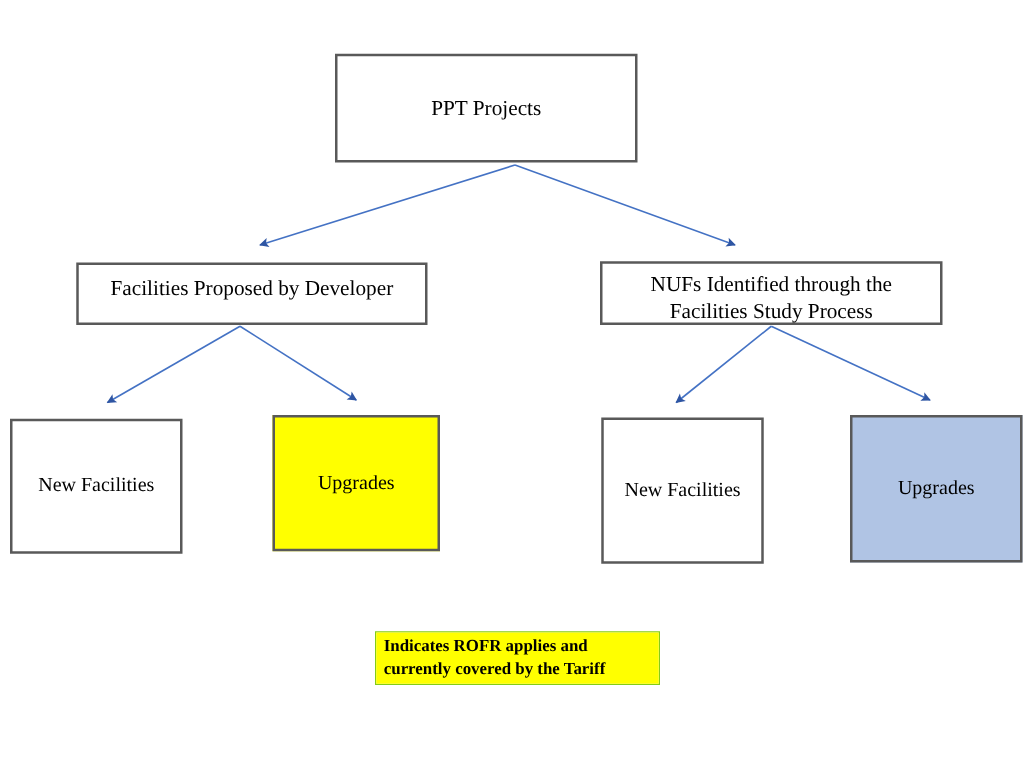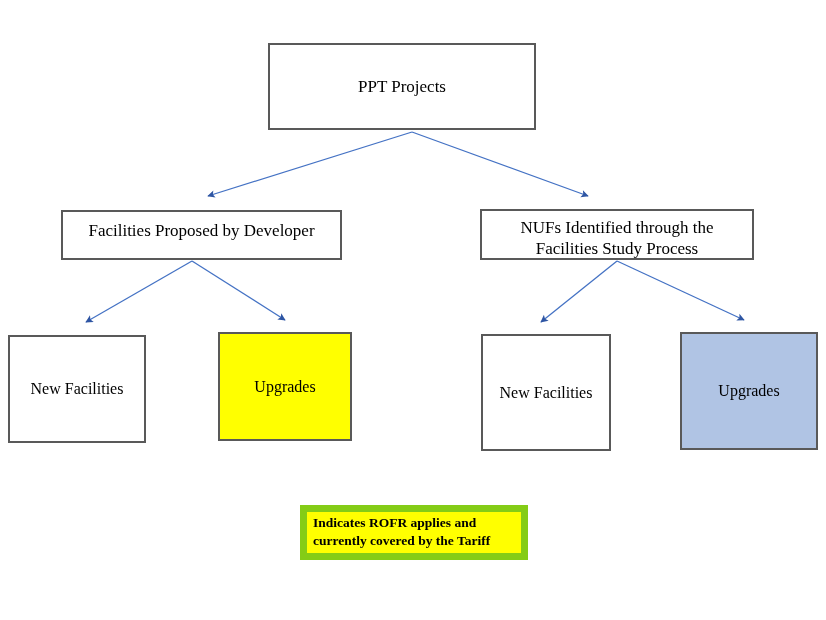--- a/index.html
+++ b/index.html
@@ -28,21 +28,21 @@
   }
   .node-label {
     display: block;
     white-space: pre-line;
   }
 
   
   #node-root {
     left: 268px;
     top: 43px;
-    width: 268px;
+    width: 242px;
     height: 87px;
     align-items: center;
     font-size: 17px;
   }
 
   
   #node-dev {
     left: 61px;
     top: 210px;
     width: 281px;
@@ -105,21 +105,21 @@
     pointer-events: none;
   }
 
   
   #legend {
     position: absolute;
     left: 300px;
     top: 505px;
     width: 228px;
     box-sizing: border-box;
-    border: 7px solid #84cc16;
+    border: 1px solid #84cc16;
   }
   .legend-row {
     box-sizing: border-box;
     padding: 2px 4px 3px 6px;
     font-family: "Liberation Serif", "DejaVu Serif", serif;
     font-weight: bold;
     font-size: 13.5px;
     line-height: 1.32;
     color: #000000;
     white-space: pre-line;

